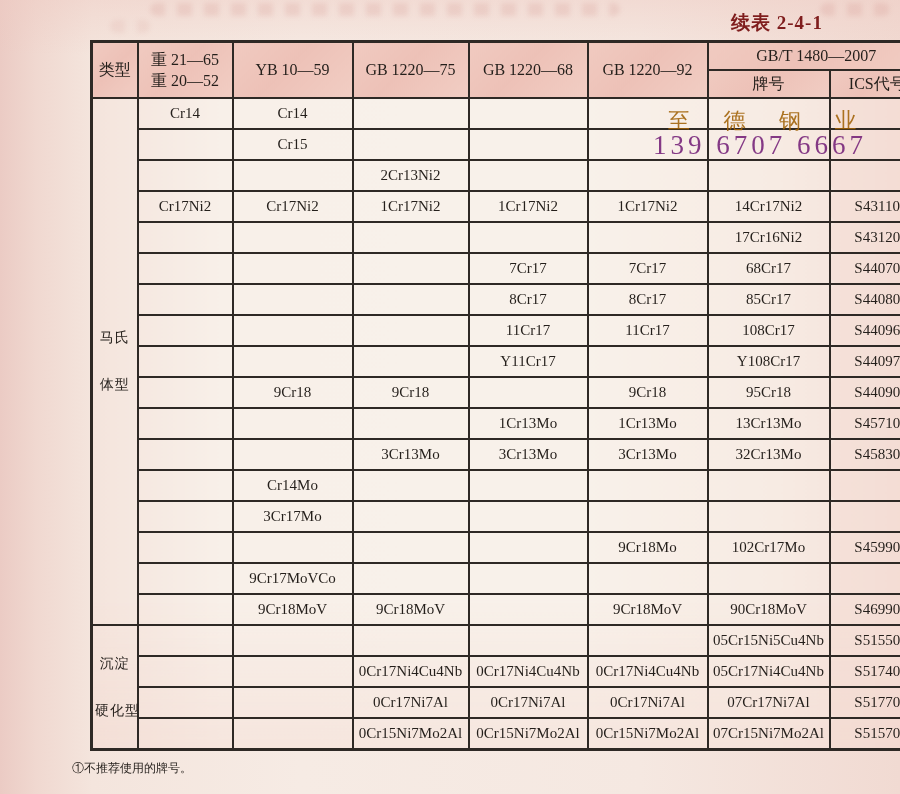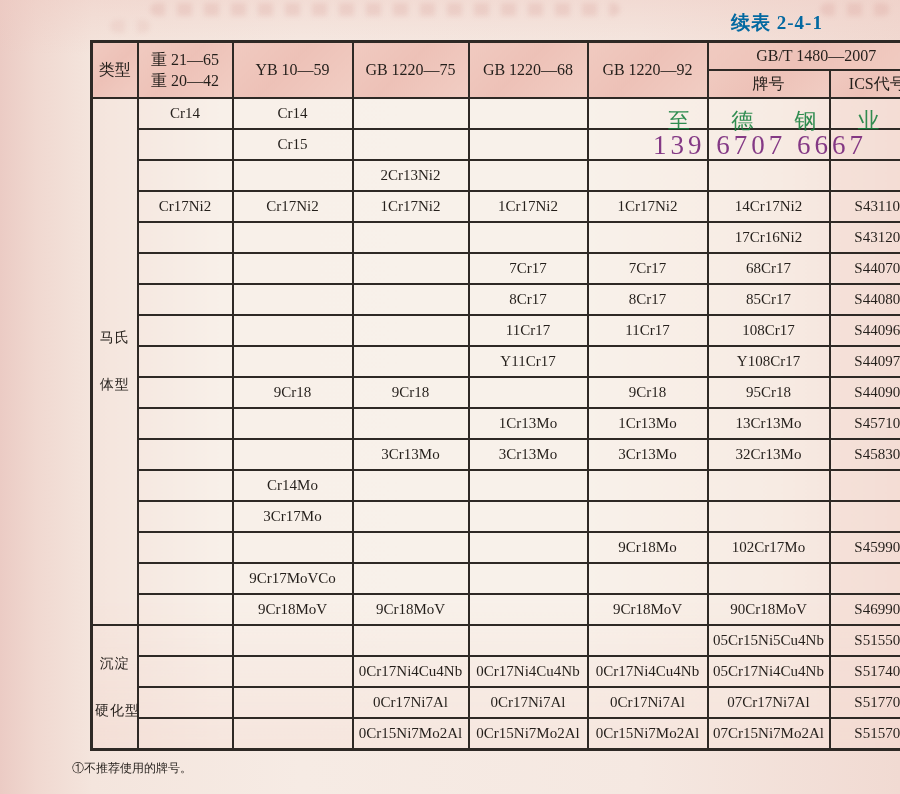--- a/index.html
+++ b/index.html
@@ -17,21 +17,21 @@
     position:absolute;height:13px;border-radius:7px;
     background:repeating-linear-gradient(90deg, rgba(201,128,122,.32) 0 15px, rgba(201,128,122,0) 15px 27px);
     filter:blur(2.5px);opacity:.55;
   }
   .b1{left:150px;top:3px;width:470px;}
   .b2{left:820px;top:3px;width:70px;}
   .b3{left:110px;top:20px;width:40px;opacity:.35;}
 
   .cont-title{
     position:absolute;left:731px;top:10px;
-    font-size:19px;font-weight:bold;letter-spacing:1px;color:#0369a1;
+    font-size:19px;font-weight:bold;letter-spacing:1px;color:#7f1d1d;
     white-space:nowrap;
     text-align:center;
   }
 
   .tablewrap{position:absolute;left:46px;top:40px;padding-left:44px;}
   table{
     border-collapse:collapse;table-layout:fixed;width:834px;
     border:3px solid #2e2925;
     background:
       linear-gradient(180deg, rgba(248,241,234,0) 78%, rgba(243,214,205,.40) 100%),
@@ -50,21 +50,21 @@
   thead th.sub{height:26px;}
   thead .two-line div{line-height:21px;}
   tbody td{height:29px;line-height:29px;font-size:15px;white-space:nowrap;}
   tbody td.sec{font-size:14px;line-height:22px;letter-spacing:1px;}
   tbody td.sec .l{display:block;}
   tbody td.sec .l + .l{margin-top:25px;}
   tbody td:last-child{background:rgba(243,211,202,.22);border-radius:10px;}
 
   .wm-line1{
     position:absolute;left:668px;top:106px;z-index:5;pointer-events:none;
-    font-size:22px;letter-spacing:14px;color:#15803d;opacity:.88;white-space:nowrap;font-family:Liberation Mono, monospace;
+    font-size:22px;letter-spacing:14px;color:#a16207;opacity:.88;white-space:nowrap;
   }
   .wm-line2{
     position:absolute;left:653px;top:130px;z-index:5;pointer-events:none;
     font-size:27px;letter-spacing:4px;color:#701a75;opacity:.85;white-space:nowrap;
   }
   .footnote{position:absolute;left:72px;top:760px;font-size:12px;color:#241f1b;}
 </style>
 </head>
 <body>
 
@@ -84,21 +84,21 @@
     <col class="c-gb84">
         <col class="c-gb92">
         <col class="c-ph">
         <col class="c-ics">
   </colgroup>
   <thead>
     <tr>
       <th rowspan="2">类型</th>
       <th rowspan="2" class="two-line">
         <div>重 21—65</div>
-        <div>重 20—42</div>
+        <div>重 20—52</div>
       </th>
       <th rowspan="2">YB 10—59</th>
       <th rowspan="2">GB 1220—75</th>
       <th rowspan="2">GB 1220—68</th>
       <th rowspan="2">GB 1220—92</th>
       <th colspan="2" class="gbt-title">GB/T 1480—2007</th>
     </tr>
     <tr>
       <th class="sub">牌号</th>
       <th class="sub">ICS代号</th>

